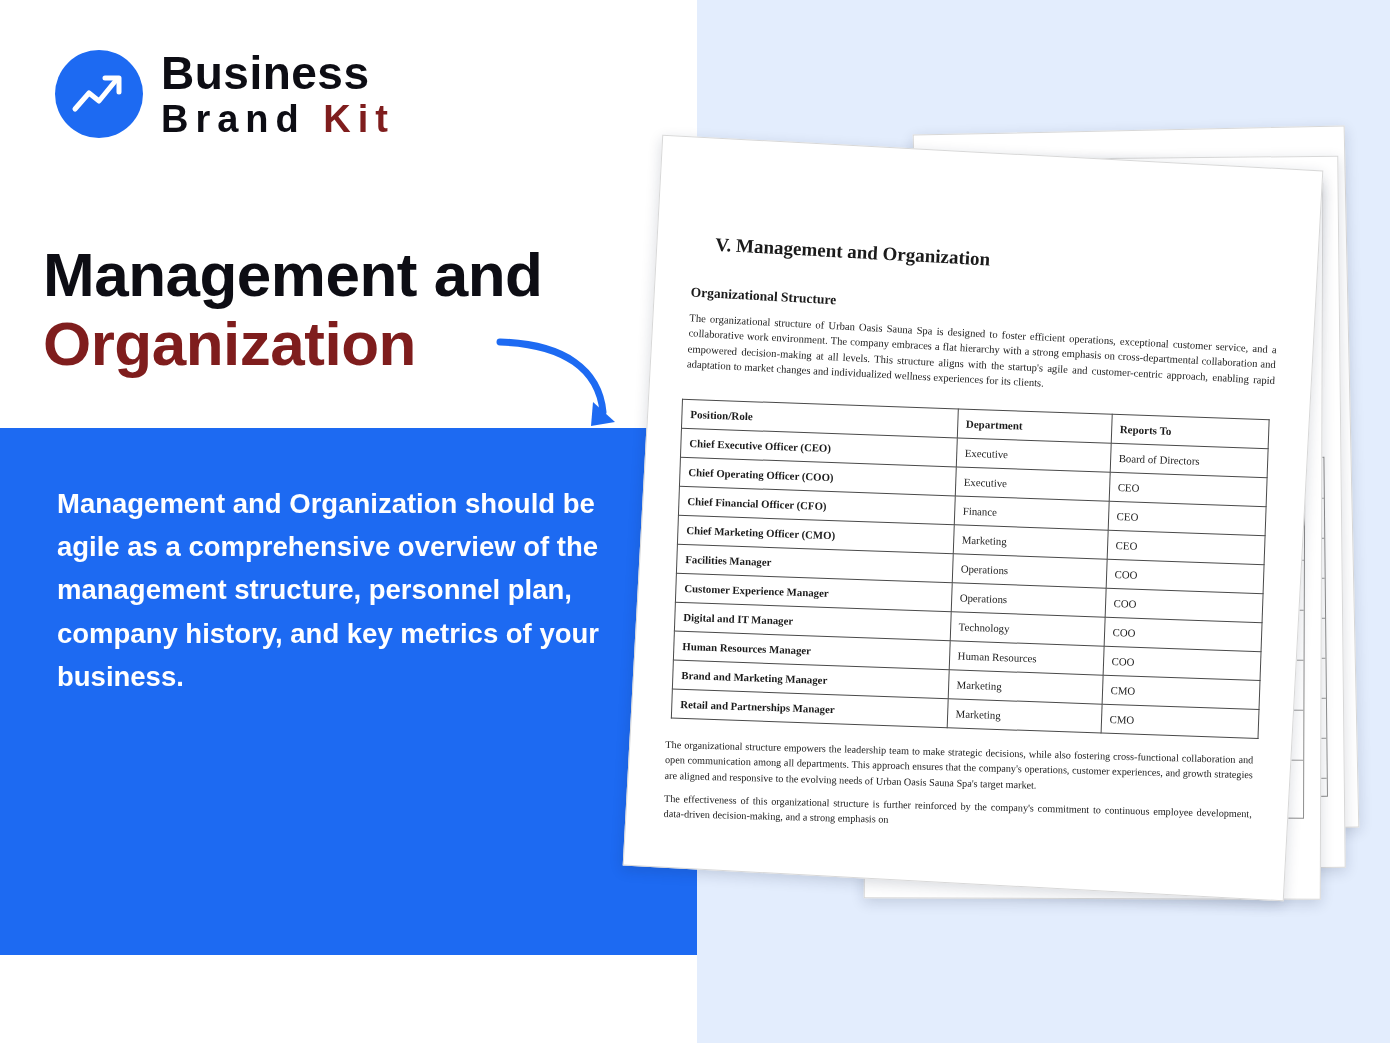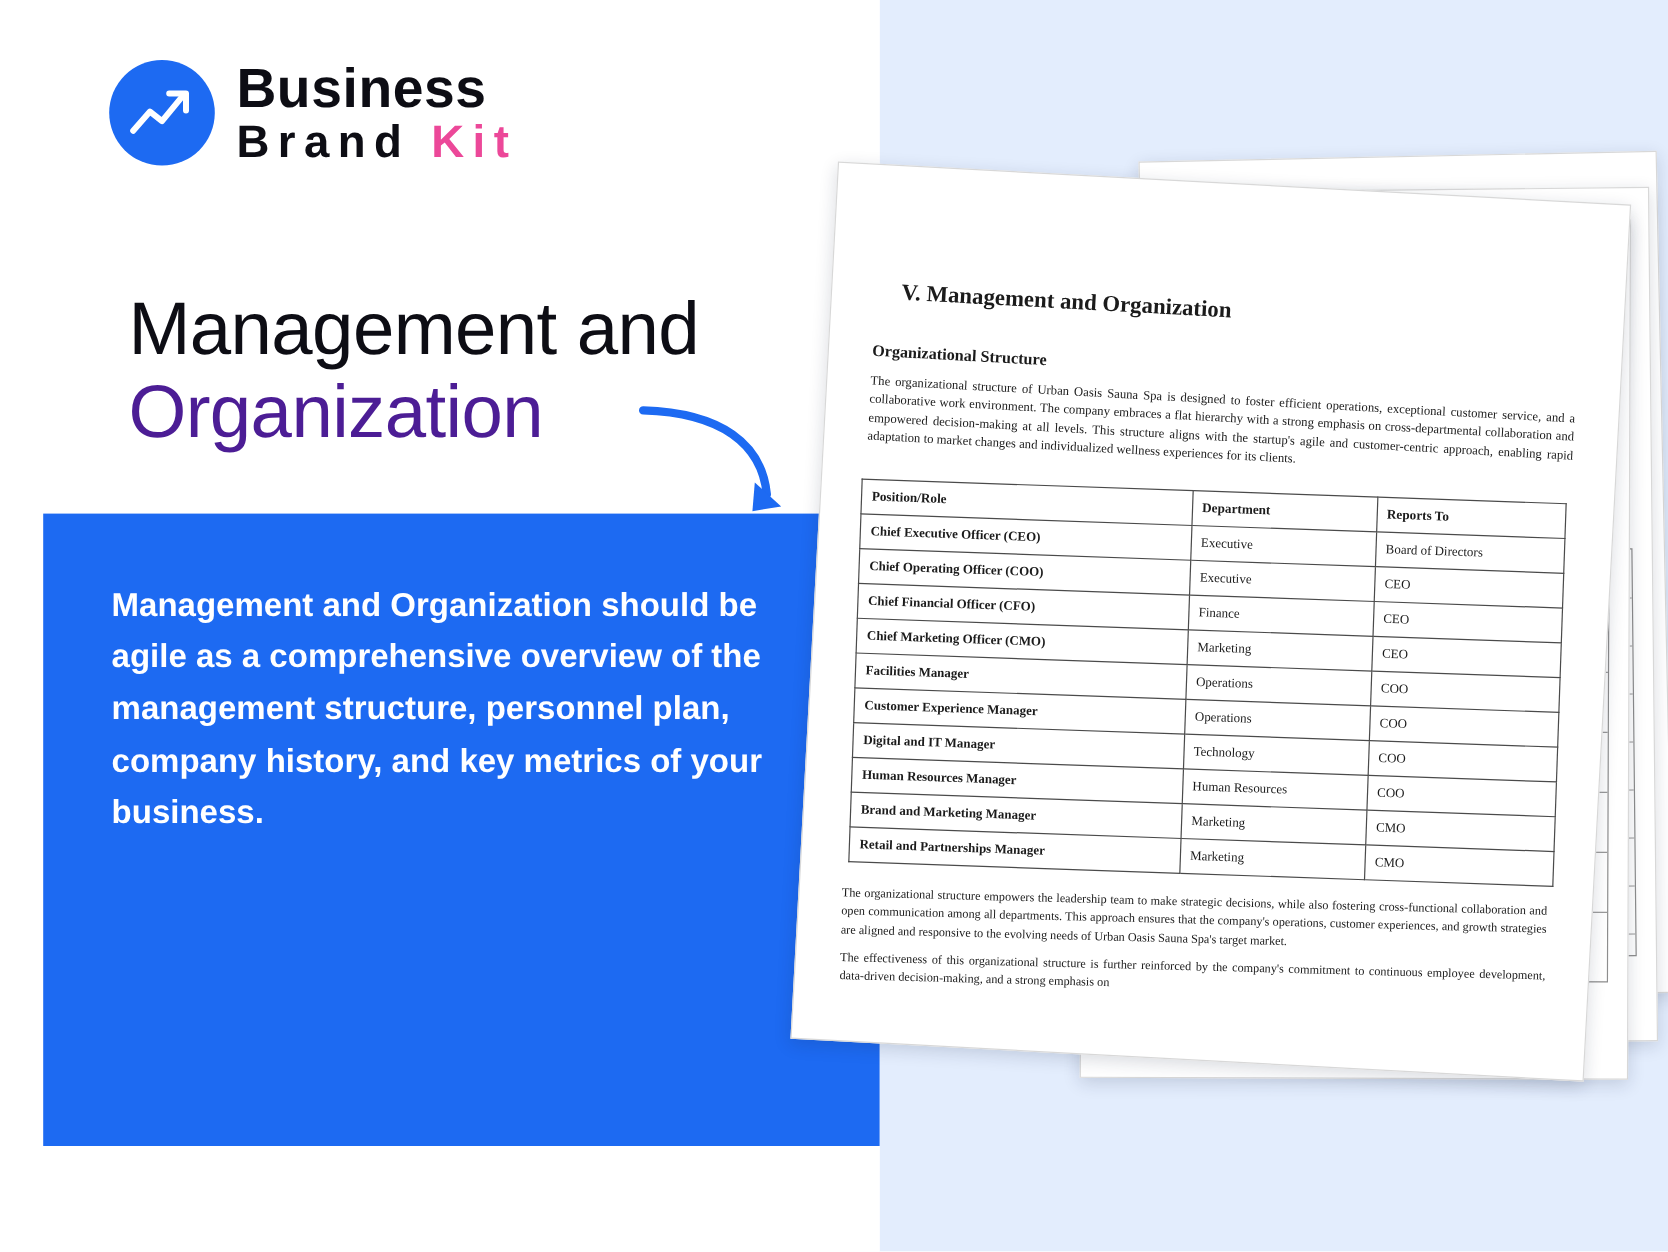--- a/index.html
+++ b/index.html
@@ -11,21 +11,20 @@
     height: 1043px;
     overflow: hidden;
     font-family: "Liberation Sans", sans-serif;
     background: #ffffff;
   }
   .page {
     position: relative;
     width: 1186px;
     height: 1043px;
     background: #ffffff;
-    margin-left: 36px;
   }
   
   .bg-right-pale {
     position: absolute;
     left: 697px;
     top: 0;
     width: 693px;
     height: 1043px;
     background: #e3edfd;
   }
@@ -81,36 +80,36 @@
     color: #0d0d14;
   }
   .logo-line2 {
     font-size: 38px;
     font-weight: bold;
     letter-spacing: 7px;
     color: #0d0d14;
     margin-top: 4px;
   }
   .logo-line2 .accent {
-    color: #ec4899;
+    color: #7f1d1d;
   }
   
   .headline {
     position: absolute;
-    left: 71px;
+    left: 43px;
     top: 240px;
     width: 620px;
     font-size: 62px;
-    font-weight: normal;
+    font-weight: bold;
     line-height: 1.12;
     color: #0d0d14;
     letter-spacing: -0.5px;
   }
   .headline .l2 {
-    color: #4c1d95;
+    color: #7f1d1d;
     display: block;
   }
   
   .arrow {
     position: absolute;
     left: 495px;
     top: 330px;
     width: 130px;
     height: 110px;
   }

